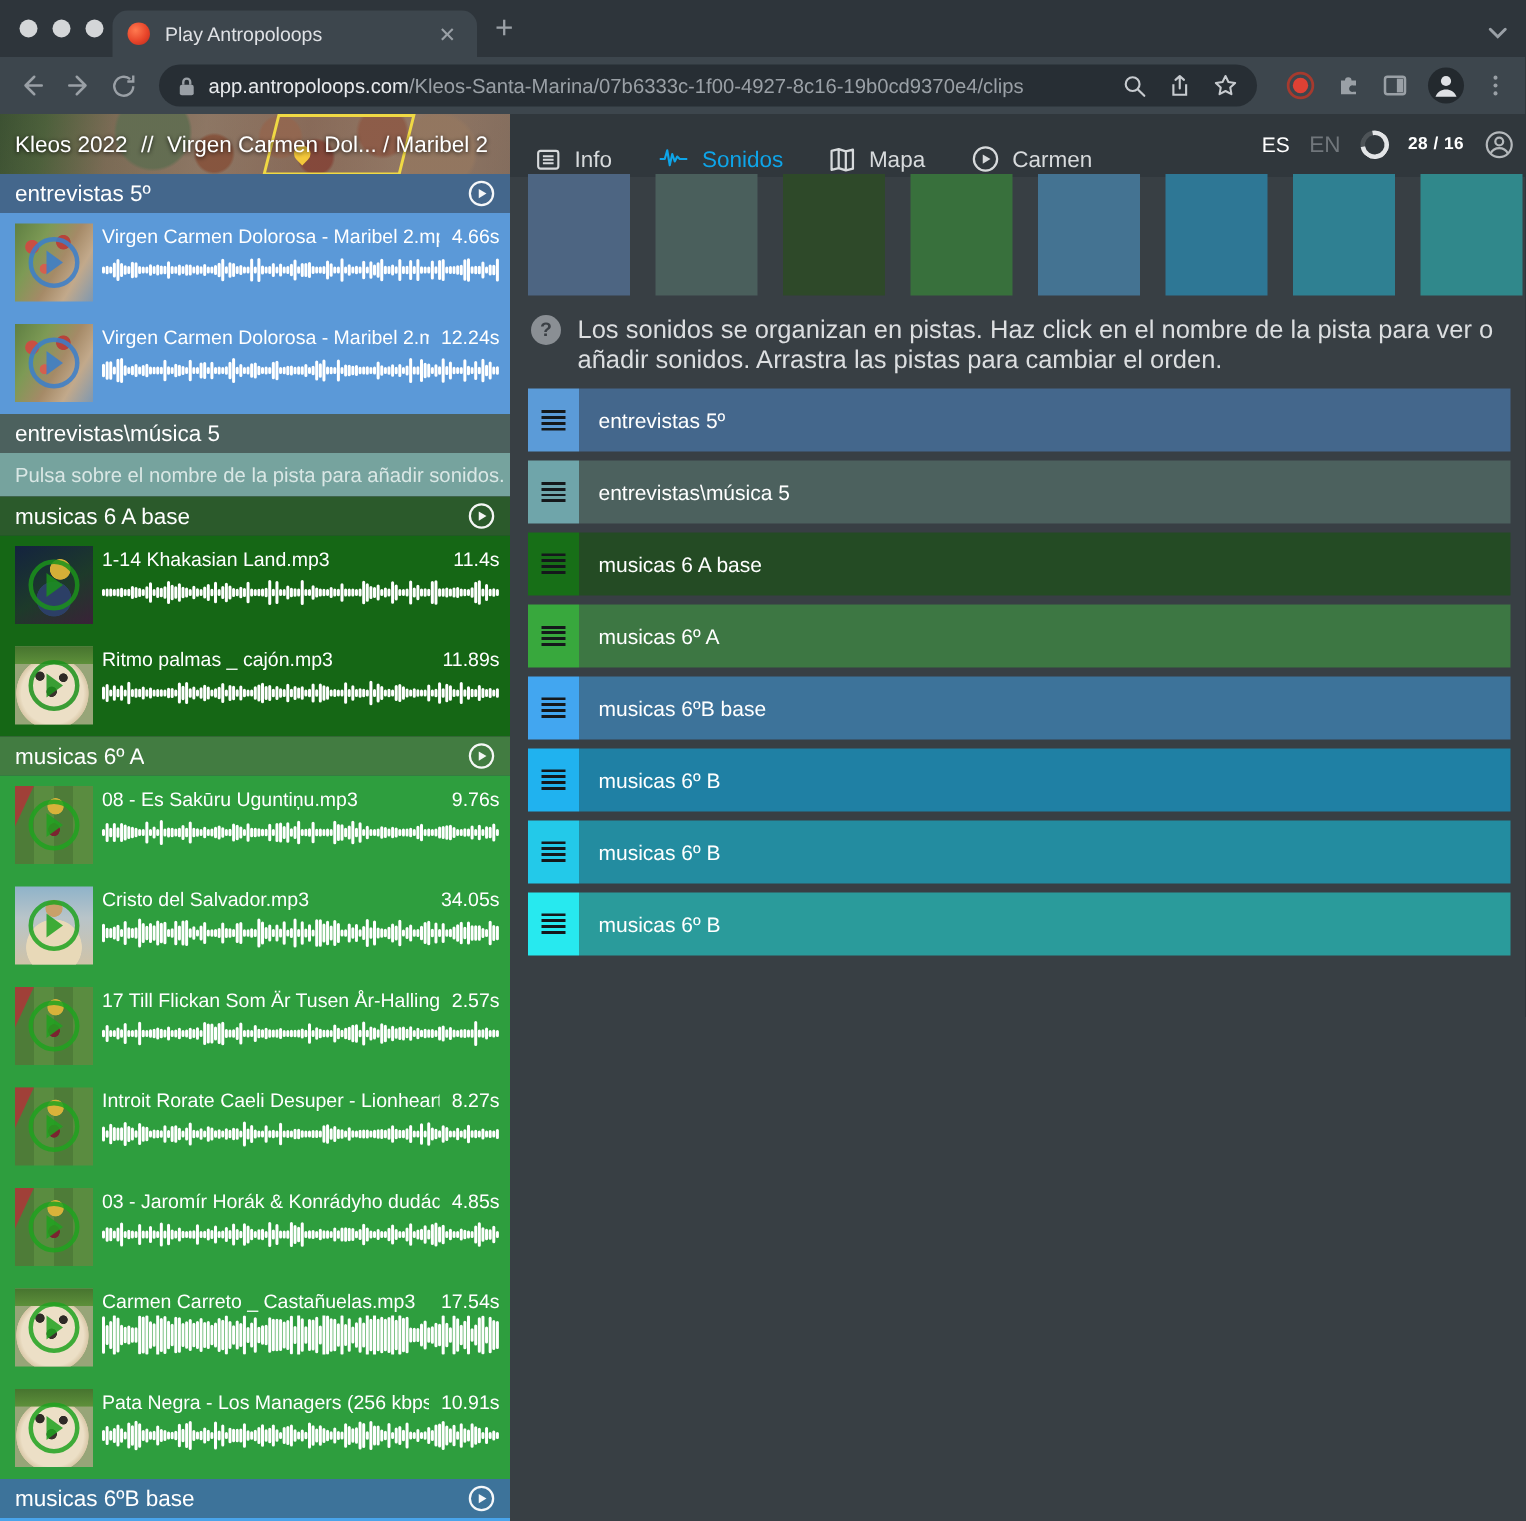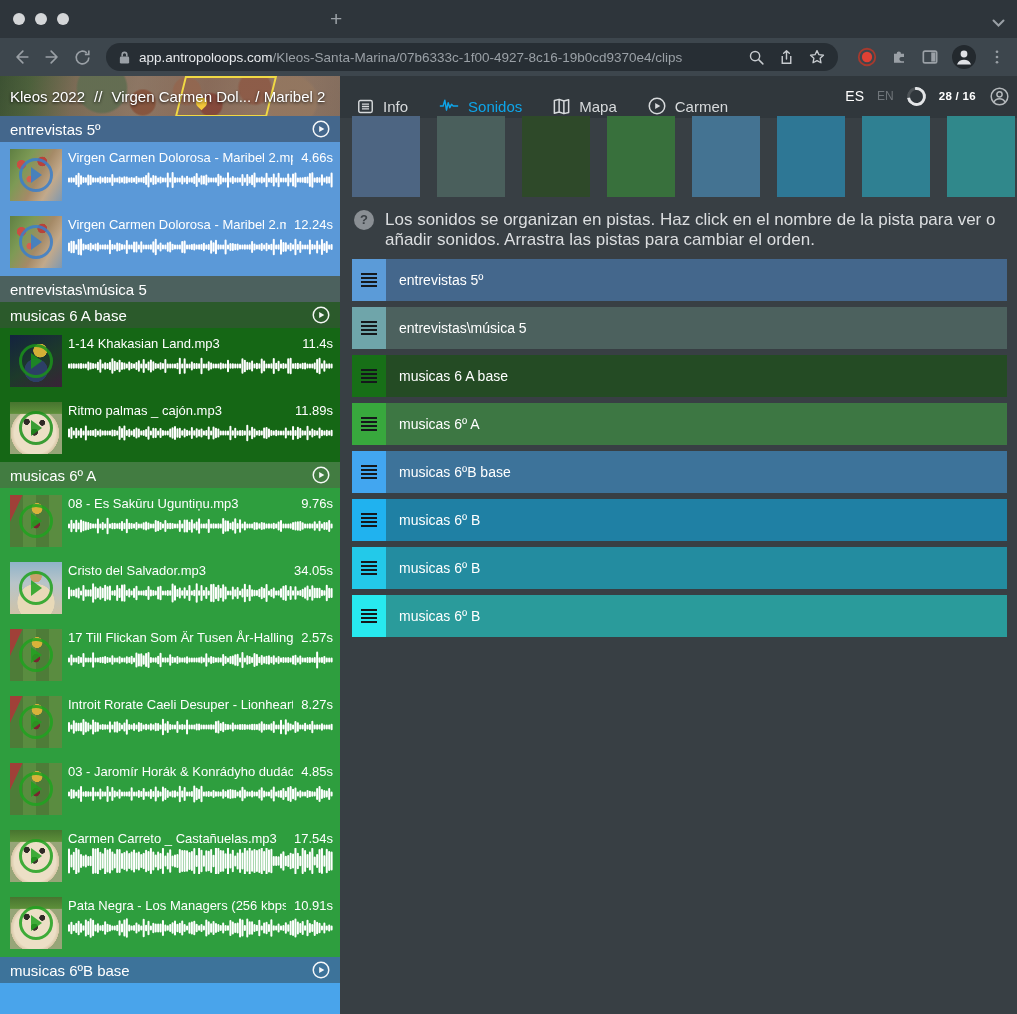--- a/index.html
+++ b/index.html
@@ -40,21 +40,21 @@
       linear-gradient(100deg,#4f6b3d 0%,#66804a 9%,#a8906f 22%,#c2a084 40%,#bb8f74 60%,#c9a285 80%,#b5937b 100%)}
   .poly{position:absolute;left:180px;top:0px;width:92px;height:41px;border:2px solid #f0d944;transform:skewX(-14deg);box-sizing:border-box}
   .pin{position:absolute;left:196px;top:21px;width:11px;height:11px;background:#f4c83a;border-radius:50% 50% 50% 0;transform:rotate(-45deg)}
   .crumb{position:absolute;left:10px;top:0;height:40px;display:flex;align-items:center;gap:9px;color:#fff;font-size:15px;white-space:nowrap;text-shadow:0 1px 3px rgba(0,0,0,.85);z-index:2}
   .nav-items{position:absolute;left:356px;top:0;height:40px;display:flex;align-items:flex-end;gap:30px}
   .nav-item{display:flex;align-items:center;gap:8px;color:#d7dadc;font-size:15px;cursor:default}
   .nav-item.active{color:#0ea5e9}
   .nav-ic{display:flex;align-items:center}
   .nav-right{position:absolute;right:7px;top:0;height:40px;display:flex;align-items:center;gap:13px}
   .lang-es{color:#fff;font-size:14px}
-  .lang-en{color:#70767b;font-size:12px}
+  .lang-en{color:#70767b;font-size:15px}
   .spin{width:13px;height:13px;border-radius:50%;border:3px solid #e3e5e7;border-left-color:rgba(255,255,255,.14);transform:rotate(35deg)}
   .counter{color:#fff;font-size:11.5px;font-weight:bold;letter-spacing:.3px}
   .acct{color:#b4b8bb;display:flex}
 
   
   .content{position:absolute;left:0;top:116px;width:1017px;height:898px}
 
   
   .sidebar{position:absolute;left:0;top:0;width:340px;height:898px;overflow:hidden;background:#383f44}
   .sec-head{height:26px;display:flex;align-items:center;padding:0 9px 0 10px;color:#fff;font-size:15px}
@@ -114,20 +114,25 @@
 </head>
 <body>
 
 <div class="page">
 
   <div class="tabstrip">
     <div class="traffic">
       <span class="tl"></span>
       <span class="tl"></span>
       <span class="tl"></span>
+    </div>
+    <div class="tab">
+      <span class="favicon"></span>
+      <span class="tab-title">Play Antropoloops</span>
+      <span class="tab-close">✕</span>
     </div>
     <span class="newtab">+</span>
     <span class="tabchev">
       <svg width="13" height="9" viewBox="0 0 13 9">
           <path d="M1.5 1.5l5 5 5-5" fill="none" stroke="currentColor" stroke-width="2" stroke-linecap="round"></path>
         </svg>
     </span>
   </div>
 
   <div class="toolbar">
@@ -291,20 +296,21 @@
                   <path d="M1.0 9.5V16.5M3.4 7.8V18.2M5.8 7.8V18.2M8.2 11.3V14.7M10.6 6.1V19.9M13.0 5.6V20.4M15.4 10.5V15.5M17.8 11.6V14.4M20.2 10.9V15.1M22.6 9.7V16.3M25.0 11.4V14.6M27.4 10.4V15.6M29.8 9.5V16.5M32.2 11.4V14.6M34.6 11.5V14.5M37.0 11.3V14.7M39.4 11.5V14.5M41.8 6.8V19.2M44.2 11.1V14.9M46.6 11.6V14.4M49.0 9.5V16.5M51.4 10.1V15.9M53.8 11.0V15.0M56.2 11.6V14.4M58.6 6.9V19.1M61.0 11.6V14.4M63.4 11.6V14.4M65.8 8.6V17.4M68.2 8.4V17.6M70.6 11.6V14.4M73.0 8.2V17.8M75.4 11.6V14.4M77.8 11.4V14.6M80.2 11.6V14.4M82.6 11.2V14.8M85.0 8.2V17.8M87.4 5.7V20.3M89.8 11.5V14.5M92.2 9.6V16.4M94.6 11.6V14.4M97.0 11.4V14.6M99.4 9.2V16.8M101.8 8.6V17.4M104.2 10.8V15.2M106.6 11.6V14.4M109.0 11.4V14.6M111.4 11.6V14.4M113.8 8.1V17.9M116.2 7.5V18.5M118.6 11.6V14.4M121.0 11.5V14.5M123.4 10.9V15.1M125.8 10.6V15.4M128.2 11.5V14.5M130.6 11.2V14.8M133.0 11.1V14.9M135.4 9.7V16.3M137.8 11.6V14.4M140.2 10.9V15.1M142.6 7.3V18.7M145.0 9.2V16.8M147.4 6.7V19.3M149.8 11.3V14.7M152.2 11.5V14.5M154.6 11.6V14.4M157.0 6.6V19.4M159.4 11.6V14.4M161.8 10.0V16.0M164.2 10.1V15.9M166.6 10.8V15.2M169.0 10.4V15.6M171.4 11.5V14.5M173.8 11.4V14.6M176.2 11.2V14.8M178.6 11.6V14.4M181.0 11.3V14.7M183.4 8.0V18.0M185.8 10.5V15.5M188.2 11.6V14.4M190.6 11.2V14.8M193.0 9.9V16.1M195.4 11.5V14.5M197.8 9.7V16.3M200.2 11.6V14.4M202.6 10.7V15.3M205.0 5.7V20.3M207.4 11.4V14.6M209.8 11.2V14.8M212.2 6.3V19.7M214.6 8.9V17.1M217.0 9.3V16.7M219.4 11.6V14.4M221.8 9.8V16.2M224.2 11.2V14.8M226.6 5.8V20.2M229.0 11.0V15.0M231.4 8.0V18.0M233.8 11.5V14.5M236.2 11.6V14.4M238.6 11.6V14.4M241.0 6.5V19.5M243.4 10.9V15.1M245.8 11.6V14.4M248.2 7.6V18.4M250.6 11.5V14.5M253.0 6.1V19.9M255.4 10.1V15.9M257.8 8.0V18.0M260.2 11.4V14.6M262.6 11.1V14.9" stroke="#fff" stroke-width="2" fill="none" stroke-linecap="round"></path>
                 </svg>
               </div>
             </div>
           </div>
         </section>
         <section class="sec">
           <div class="sec-head" style="background: rgb(76, 97, 94);">
             <span class="sec-title">entrevistas\música 5</span>
           </div>
+          <div class="sec-empty" style="background: rgb(118, 163, 158);">Pulsa sobre el nombre de la pista para añadir sonidos.</div>
         </section>
         <section class="sec">
           <div class="sec-head" style="background: rgb(43, 90, 43);">
             <span class="sec-title">musicas 6 A base</span>
             <span class="sec-play">
               <svg width="20" height="20" viewBox="0 0 24 24">
                 <circle cx="12" cy="12" r="9.3" fill="none" stroke="currentColor" stroke-width="1.8"></circle>
                 <path d="M9.8 8.3l6.2 3.7-6.2 3.7z" fill="currentColor"></path>
               </svg>
             </span>

